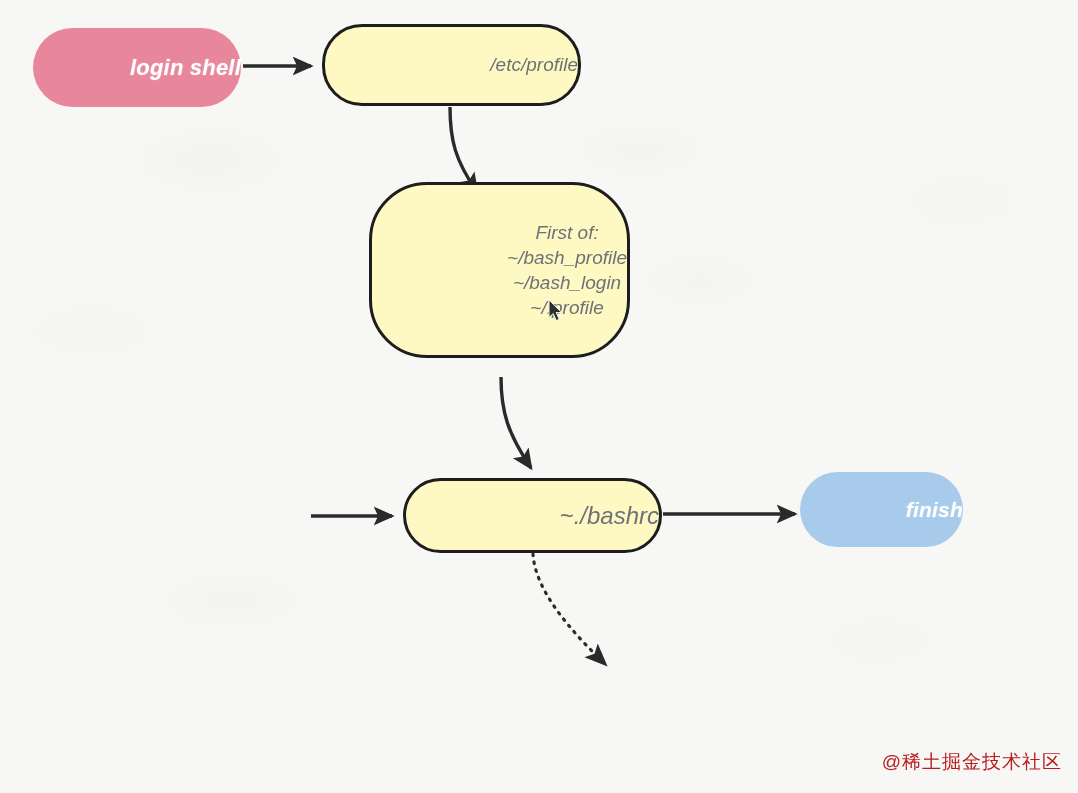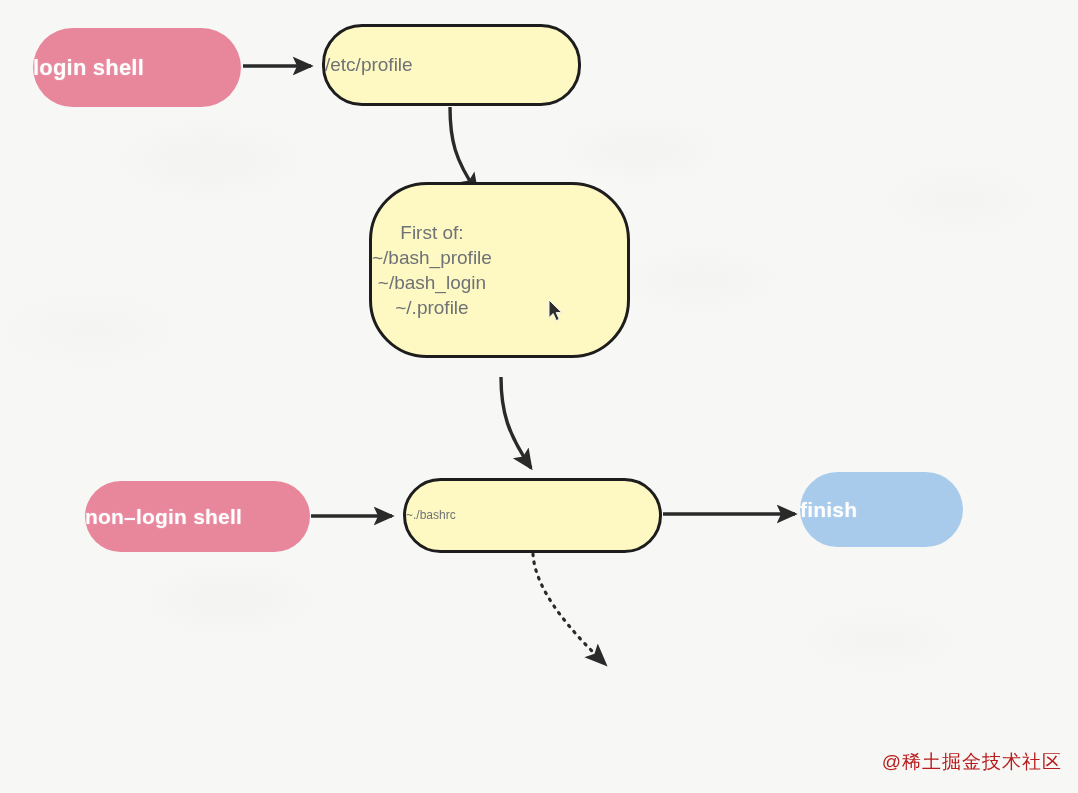--- a/index.html
+++ b/index.html
@@ -35,22 +35,23 @@
     left: 0;
     top: 0;
     width: 1078px;
     height: 793px;
   }
   .node {
     position: absolute;
     box-sizing: border-box;
     display: flex;
     align-items: center;
-    justify-content: flex-start;
+    justify-content: flex-end;
     text-align: center;
+    font-style: italic;
   }
   .node-terminal {
     border-radius: 999px;
     color: #ffffff;
     font-weight: bold;
     letter-spacing: 0.2px;
     text-shadow: 0 0 2px rgba(255,255,255,0.35);
   }
   .node-pink  { background: #e8869c; }
   .node-blue  { background: #a8cbec; }
@@ -59,21 +60,21 @@
     border: 3px solid #1d1d1d;
     color: #6e7277;
     font-weight: normal;
   }
   .node-label { white-space: pre-line; line-height: 1.32; }
 
   #node-login-shell      { left: 33px;  top: 28px;  width: 208px; height: 79px;  font-size: 22px; }
   #node-etc-profile      { left: 322px; top: 24px;  width: 259px; height: 82px;  border-radius: 40px; font-size: 19px; }
   #node-first-of         { left: 369px; top: 182px; width: 261px; height: 176px; border-radius: 58px; font-size: 19px; }
   #node-non-login-shell  { left: 85px;  top: 481px; width: 225px; height: 71px;  font-size: 21px; }
-  #node-bashrc           { left: 403px; top: 478px; width: 259px; height: 75px;  border-radius: 38px; font-size: 12px; }
+  #node-bashrc           { left: 403px; top: 478px; width: 259px; height: 75px;  border-radius: 38px; font-size: 24px; }
   #node-finish           { left: 800px; top: 472px; width: 163px; height: 75px;  font-size: 21px; }
   #node-etc-bashrc       { left: 483px; top: 676px; width: 257px; height: 78px;  border-radius: 39px; font-size: 19px; }
 
   #watermark {
     position: absolute;
     right: 16px;
     bottom: 18px;
     color: #b91c1c;
     font-size: 19px;
     letter-spacing: 1px;
@@ -131,23 +132,20 @@
     <span class="node-label">/etc/profile</span>
   </div>
 
   <div class="node node-proc" id="node-first-of">
     <span class="node-label">First of:
 ~/bash_profile
 ~/bash_login
 ~/.profile</span>
   </div>
 
-  <div class="node node-terminal node-pink" id="node-non-login-shell">
-    <span class="node-label">non–login shell</span>
-  </div>
 
   <div class="node node-proc" id="node-bashrc">
     <span class="node-label">~./bashrc</span>
   </div>
 
   <div class="node node-terminal node-blue" id="node-finish">
     <span class="node-label">finish</span>
   </div>
 
 

